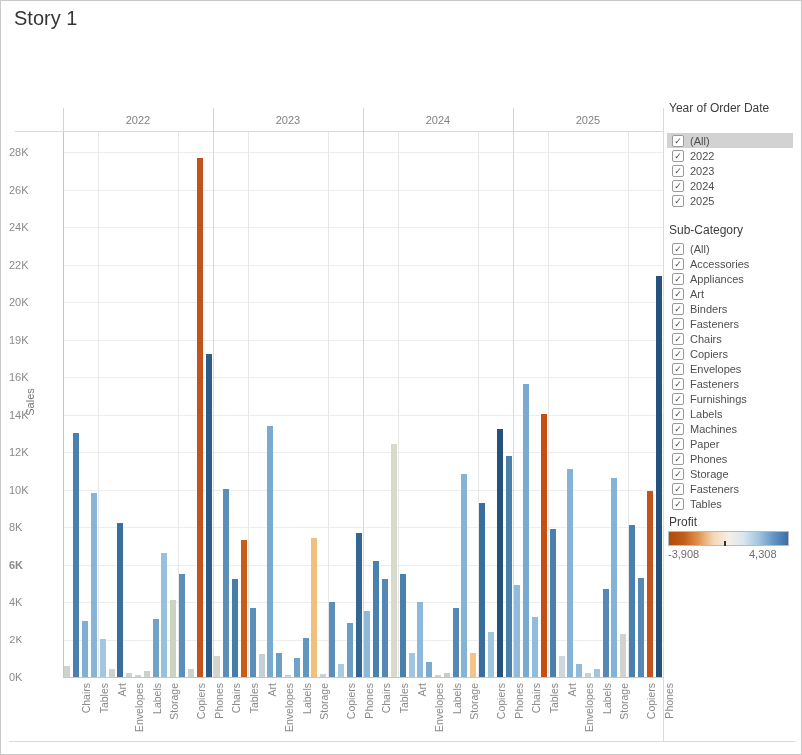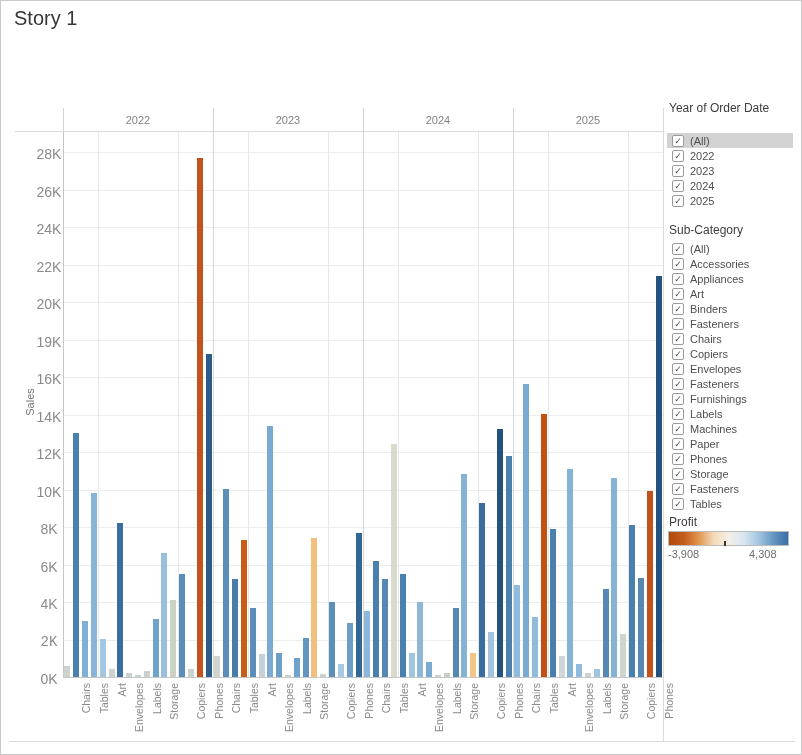--- a/index.html
+++ b/index.html
@@ -13,21 +13,21 @@
   .panel-divider-v{position:absolute;top:107px;width:1px;height:24px;background:#d4d4d4;}
   .year-label{position:absolute;top:113px;width:150px;text-align:center;font-size:11px;color:#828282;}
   .plot{position:absolute;left:62px;top:131px;width:600px;height:545px;}
   .plot .grid{position:absolute;left:0;width:600px;height:1px;background:#ededed;}
   .plot .axis-bottom{position:absolute;left:0;top:545px;width:600px;height:1px;background:#c6c6c6;}
   .plot .axis-left{position:absolute;left:0;top:0;width:1px;height:546px;background:#c6c6c6;}
   .plot .axis-right{position:absolute;left:600px;top:0;width:1px;height:546px;background:#dadada;}
   .plot .vyear{position:absolute;top:0;width:1px;height:545px;background:#d8d8d8;}
   .plot .vcat{position:absolute;top:0;width:1px;height:545px;background:#e7e7e7;}
   .bar{position:absolute;width:6px;}
-  .ytick{position:absolute;left:26px;width:44px;text-align:center;font-size:14px;color:#8a8a8a;}
+  .ytick{position:absolute;left:8px;width:44px;text-align:left;font-size:11px;color:#8a8a8a;}
   .ylabel{position:absolute;left:15px;top:395px;font-size:11px;color:#767676;
         transform:rotate(-90deg);transform-origin:center;}
   .xlab{position:absolute;font-size:10.5px;color:#8a8a8a;white-space:nowrap;
         transform:rotate(-90deg) translateX(-100%);transform-origin:0 0;}
   
   .legend-border{position:absolute;left:662px;top:107px;width:1px;height:633px;background:#dadada;}
   .filter-title{position:absolute;left:668px;font-size:12px;color:#3d3d3d;}
   .filter-list{position:absolute;left:666px;width:126px;}
   .frow{display:flex;align-items:center;height:15px;padding-left:5px;}
   .frow.hl{background:#d2d2d2;}
@@ -55,21 +55,21 @@
       <div class="panel-divider-v" style="left: 362px;"></div>
       <div class="panel-divider-v" style="left: 512px;"></div>
       <div class="panel-divider-v" style="left: 662px;"></div>
     </div>
 
   <div class="ylabel">Sales</div>
   <div id="yticks">
       <div class="ytick" style="top: 670px;">0K</div>
       <div class="ytick" style="top: 632.5px; font-family: Liberation Mono, monospace;">2K</div>
       <div class="ytick" style="top: 595px;">4K</div>
-      <div class="ytick" style="top: 557.5px;">6K</div>
+      <div class="ytick" style="top: 557.5px; font-weight: bold;">6K</div>
       <div class="ytick" style="top: 520px;">8K</div>
       <div class="ytick" style="top: 482.5px;">10K</div>
       <div class="ytick" style="top: 445px;">12K</div>
       <div class="ytick" style="top: 407.5px;">14K</div>
       <div class="ytick" style="top: 370px;">16K</div>
       <div class="ytick" style="top: 332.5px;">19K</div>
       <div class="ytick" style="top: 295px;">20K</div>
       <div class="ytick" style="top: 257.5px;">22K</div>
       <div class="ytick" style="top: 220px;">24K</div>
       <div class="ytick" style="top: 182.5px;">26K</div>

